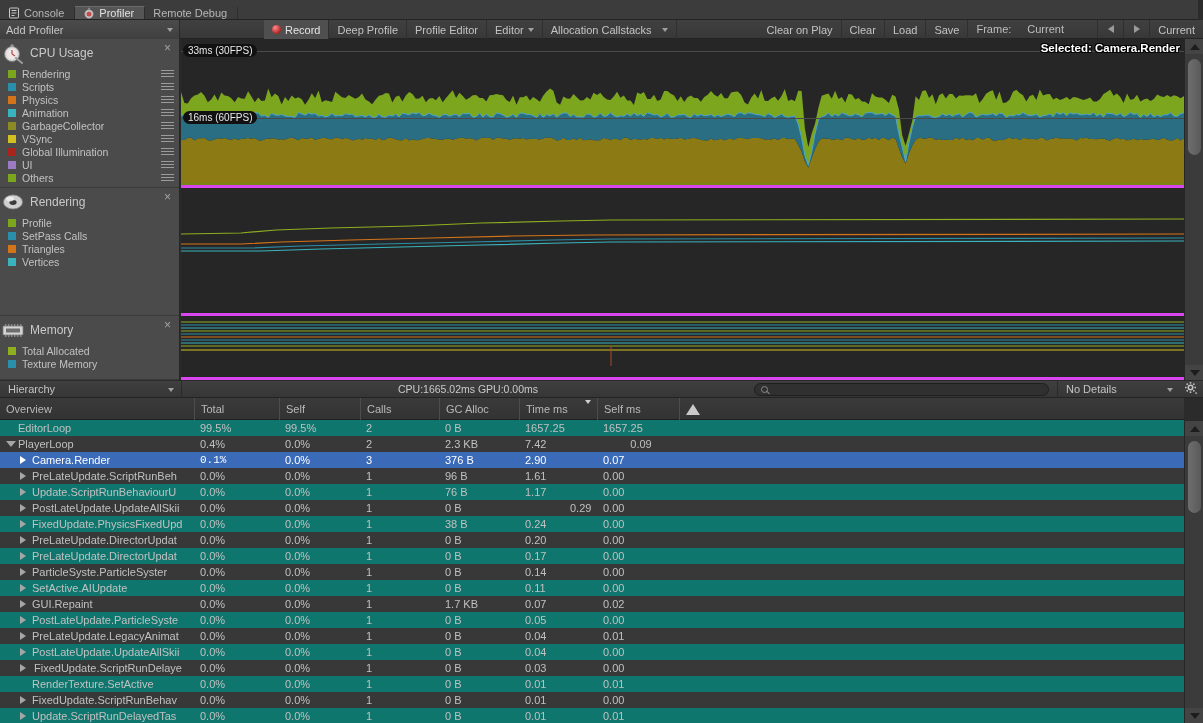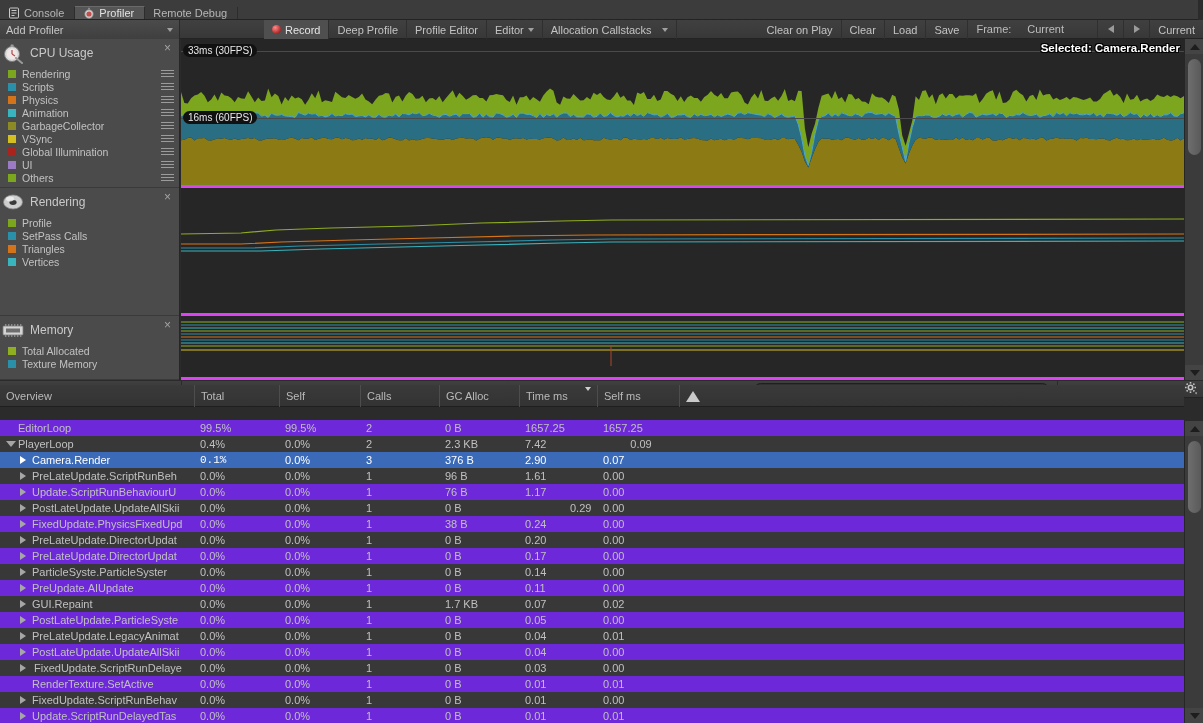--- a/index.html
+++ b/index.html
@@ -182,21 +182,21 @@
   .detdrop {
     width: 122px; height: 17px; position: relative;
     display: flex; align-items: center; padding-left: 8px;
     border-left: 1px solid #2b2b2b; color: #c4c4c4;
   }
   .detdrop .caret { position: absolute; right: 6px; top: 7px; }
   .gear { width: 24px; display:flex; align-items:center; justify-content:center; }
 
   
   .colhdr {
-    position: absolute; left: 0; top: 385px; width: 1184px; height: 22px;
+    position: absolute; left: 0; top: 398px; width: 1184px; height: 22px;
     background: linear-gradient(#3a3a3a,#333333);
     border-bottom: 1px solid #1f1f1f;
   }
   .colhdr .ch {
     position: absolute; top: 0; height: 22px;
     display: flex; align-items: center; padding-left: 6px;
     color: #b9b9b9; font-size: 11px;
     border-left: 1px solid #4d4d4d;
   }
   .colhdr .ch:first-child { border-left: none; }
@@ -206,21 +206,21 @@
     border-left: 3px solid transparent; border-right: 3px solid transparent;
     border-top: 4px solid #cfcfcf;
   }
   .sorttri {
     width: 0; height: 0;
     border-left: 7px solid transparent; border-right: 7px solid transparent;
     border-bottom: 11px solid #c9c9c9;
   }
   .tablebody {
     position: absolute; left: 0; top: 420px; width: 1184px; height: 303px;
-    background: #6d28d9; overflow: hidden;
+    background: #0f766e; overflow: hidden;
   }
   .trow { position: relative; height: 16px; width: 1184px; }
   .trow.alt { background: #383838; }
   .trow.sel { background: #3a6ab8; }
   .trow .cell {
     position: absolute; top: 0; height: 16px; line-height: 16px;
     color: #c0c0c0; font-size: 11px; white-space: nowrap; overflow: hidden;
   }
   .trow.sel .cell { color: #ffffff; }
   .foldarrow {
@@ -699,21 +699,21 @@
         <span class="cell namecell" style="left: 32px; width: 162px;">ParticleSyste.ParticleSyster</span>
         <span class="cell" style="left: 200px; width: 79px;">0.0%</span>
         <span class="cell" style="left: 285px; width: 75px;">0.0%</span>
         <span class="cell" style="left: 366px; width: 73px;">1</span>
         <span class="cell" style="left: 445px; width: 74px;">0 B</span>
         <span class="cell" style="left: 525px; width: 72px;">0.14</span>
         <span class="cell" style="left: 603px; width: 76px;">0.00</span>
       </div>
       <div class="trow">
         <span class="foldarrow" style="left: 20px;"></span>
-        <span class="cell namecell" style="left: 32px; width: 162px;">PreUpdate.AIUpdate</span>
+        <span class="cell namecell" style="left: 32px; width: 162px;">SetActive.AIUpdate</span>
         <span class="cell" style="left: 200px; width: 79px;">0.0%</span>
         <span class="cell" style="left: 285px; width: 75px;">0.0%</span>
         <span class="cell" style="left: 366px; width: 73px;">1</span>
         <span class="cell" style="left: 445px; width: 74px;">0 B</span>
         <span class="cell" style="left: 525px; width: 72px;">0.11</span>
         <span class="cell" style="left: 603px; width: 76px;">0.00</span>
       </div>
       <div class="trow alt">
         <span class="foldarrow" style="left: 20px;"></span>
         <span class="cell namecell" style="left: 32px; width: 162px;">GUI.Repaint</span>

